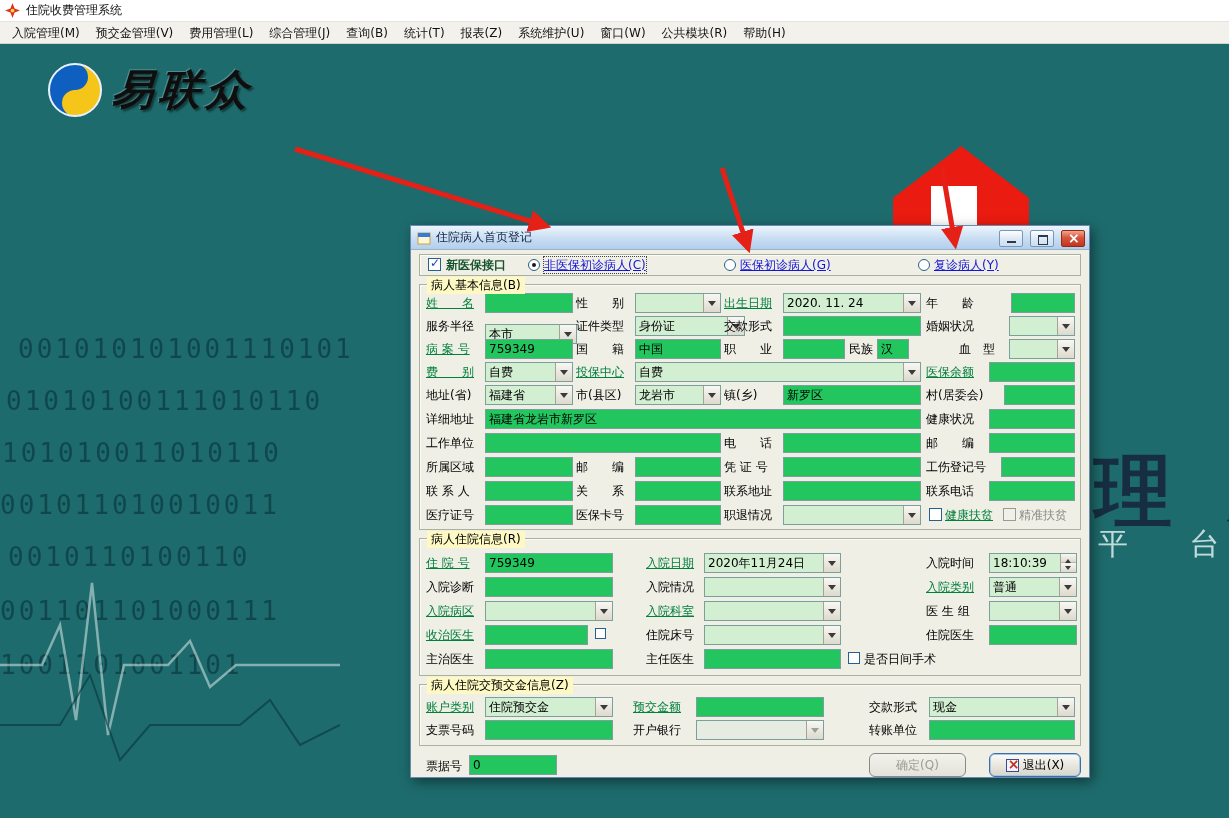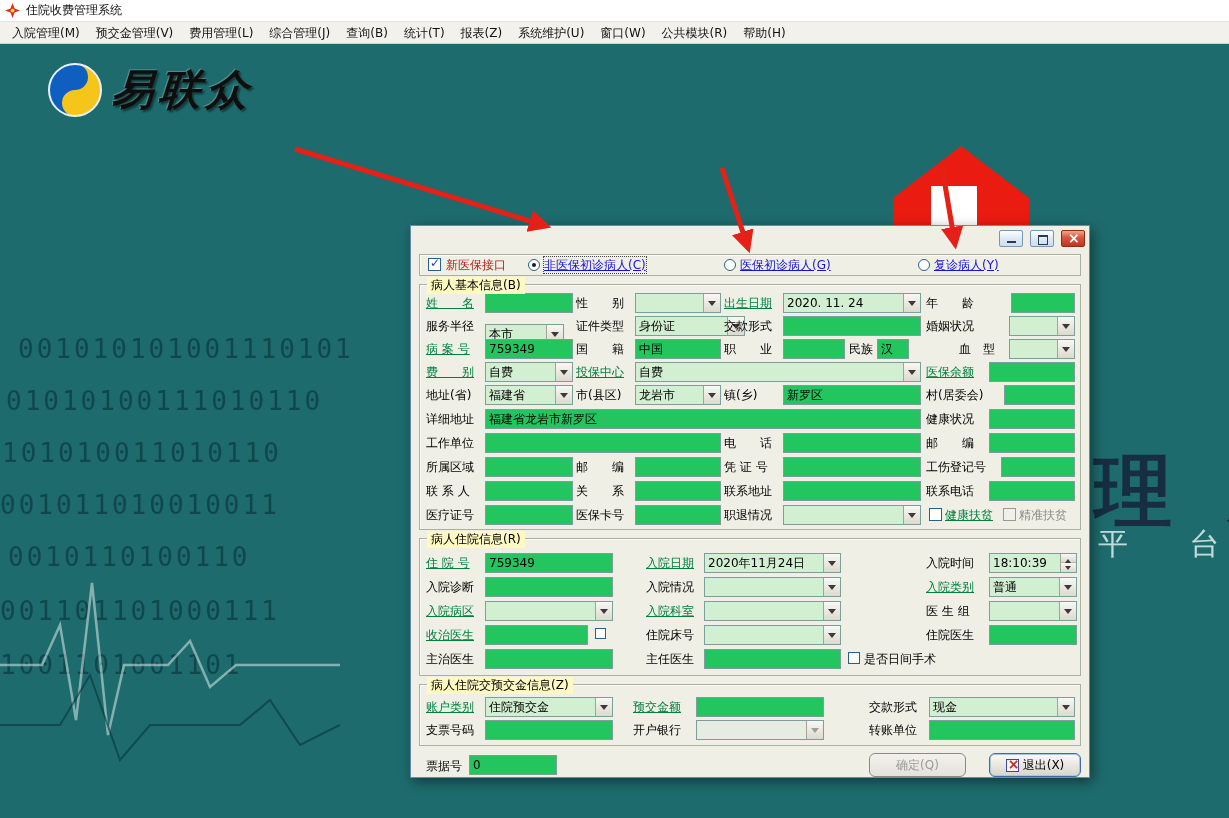--- a/index.html
+++ b/index.html
@@ -44,21 +44,21 @@
   .win-btn.close::after { content:"×"; position:absolute; left:6px; top:-1px; color:#fff; font-size:14px; font-weight:bold; }
 
   .optbox { position:absolute; left:8px; top:28px; width:662px; height:22px;
             border:1px solid #a8b0a0; box-shadow:inset 1px 1px 0 #fbfcf6; }
   .grp { position:absolute; border:1px solid #a9b19f; box-shadow:inset 1px 1px 0 #fbfcf6; z-index:10; }
   .grp-lg { position:absolute; background:#fef9c3; padding:0 4px; white-space:nowrap; z-index:12; }
 
   .lbl { position:absolute; height:16px; line-height:16px; white-space:nowrap; color:#000; z-index:11; }
   .lbl.g { color:#00803c; text-decoration:underline; }
   .lbl.b { color:#1414d8; text-decoration:underline; }
-  .lbl.r { color:#b91c1c; }
+  .lbl.r { color:#14532d;font-weight:bold; }
   .lbl.dis { color:#8c8c86; }
   .focus-rect { outline:1px dotted #444; }
 
   .tbox { position:absolute; height:20px; background:#22c55e; border:1px solid #7ba09b;
           line-height:18px; padding:0 3px; overflow:hidden; white-space:nowrap; z-index:11; }
   .dd { position:absolute; height:20px; background:#d2efd2; border:1px solid #7ba09b; z-index:11; }
   .ddt { display:block; line-height:18px; padding:0 20px 0 3px; overflow:hidden; white-space:nowrap; }
   .dda { position:absolute; right:0; top:0; bottom:0; width:17px;
          background:linear-gradient(#f8f7f3,#ddd9cd); border-left:1px solid #a6a298; }
   .dda::after { content:""; position:absolute; left:4px; top:7px; border:4px solid transparent; border-top:5px solid #3a3a3a; }
@@ -140,20 +140,27 @@
 <div class="bigtext">理 系</div>
 <div class="platform">平 台</div>
 
 <svg class="deco-svg" style="left:0px;top:555px" width="340" height="220">
   <polyline points="0,110 42,110 60,70 76,165 92,28 108,180 124,110 168,110 190,86 210,132 236,110 340,110" stroke="rgba(235,246,246,0.5)" stroke-width="2.5" fill="none"></polyline>
   <polyline points="0,170 60,170 90,120 120,205 150,170 240,170 270,145 300,190 340,170" stroke="rgba(8,52,58,0.6)" stroke-width="2" fill="none"></polyline>
 </svg>
 
 <div class="dialog">
 
+  <div class="dlg-title">
+    <svg width="14" height="14" style="margin-left:6px">
+      <rect x="1" y="2" width="12" height="11" fill="#fef6d8" stroke="#caa23a"></rect>
+      <rect x="1" y="2" width="12" height="4" fill="#3a7ad8"></rect>
+    </svg>
+    <span class="dlg-title-text">住院病人首页登记</span>
+  </div>
   <span class="win-btn min" style="left:588px"></span>
   <span class="win-btn max" style="left:619px"></span>
   <span class="win-btn close" style="left:650px"></span>
 
   <div class="optbox"></div>
   <span class="cb checked" style="left:17px;top:32px"></span>
   <span class="lbl r" style="left:35px;top:31px">新医保接口</span>
   <span class="rad sel" style="left:117px;top:33px"></span>
   <span class="lbl b focus-rect" style="left:133px;top:31px">非医保初诊病人(C)</span>
   <span class="rad" style="left:313px;top:33px"></span>
@@ -177,21 +184,21 @@
     </div>
   <span class="lbl g" style="left:313px;top:69px">出生日期</span>
   <div class="dd" style="left:372px;top:67px;width:138px">
       <span class="ddt">2020. 11. 24</span>
       <span class="dda"></span>
     </div>
   <span class="lbl" style="left:515px;top:69px">年　　龄</span>
   <div class="tbox" style="left:600px;top:67px;width:64px"></div>
 
   <span class="lbl" style="left:15px;top:92px">服务半径</span>
-  <div class="dd" style="left:74px;top:98px;width:79px">
+  <div class="dd" style="left:74px;top:98px;width:92px">
       <span class="ddt">本市</span>
       <span class="dda"></span>
     </div>
   <span class="lbl" style="left:165px;top:92px">证件类型</span>
   <div class="dd" style="left:224px;top:90px;width:110px">
       <span class="ddt">身份证</span>
       <span class="dda"></span>
     </div>
   <span class="lbl" style="left:313px;top:92px">交款形式</span>
   <div class="tbox" style="left:372px;top:90px;width:138px"></div>

